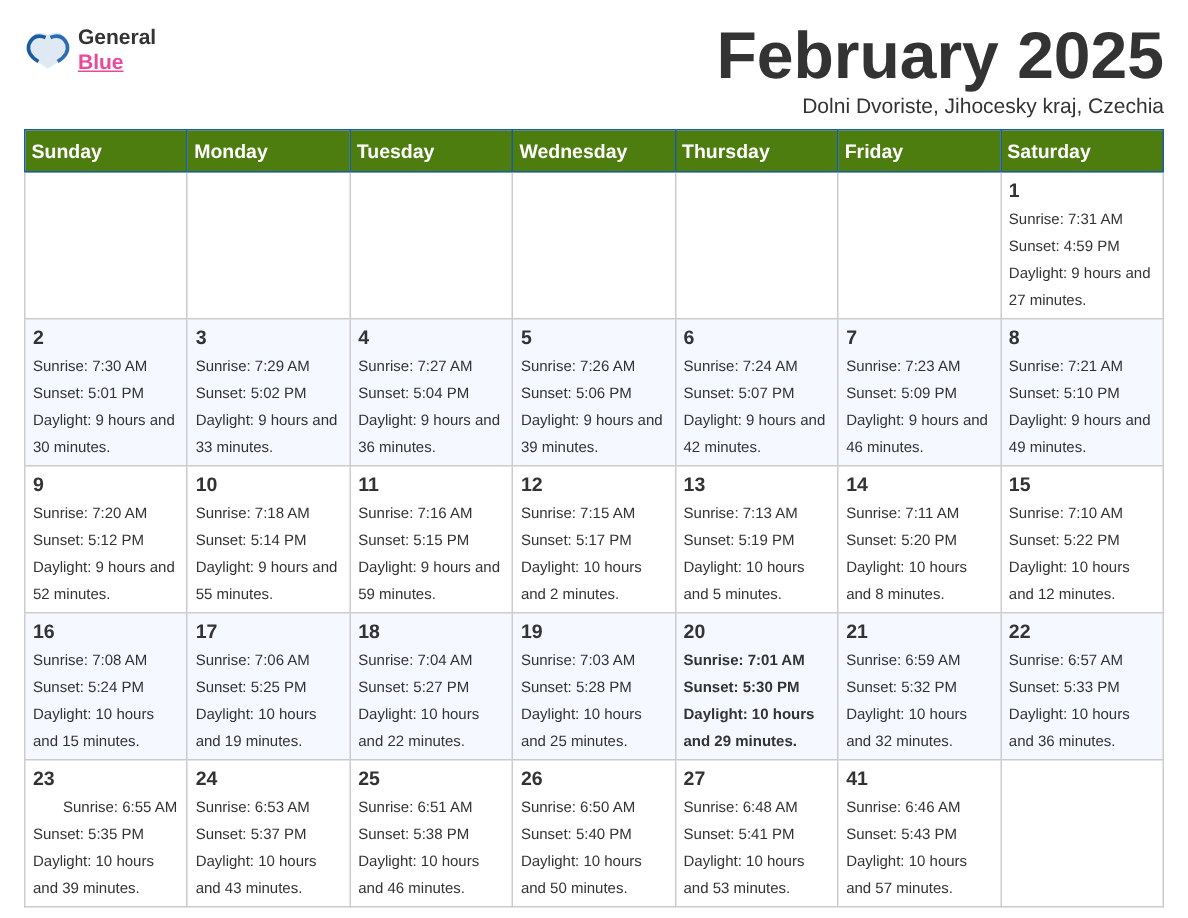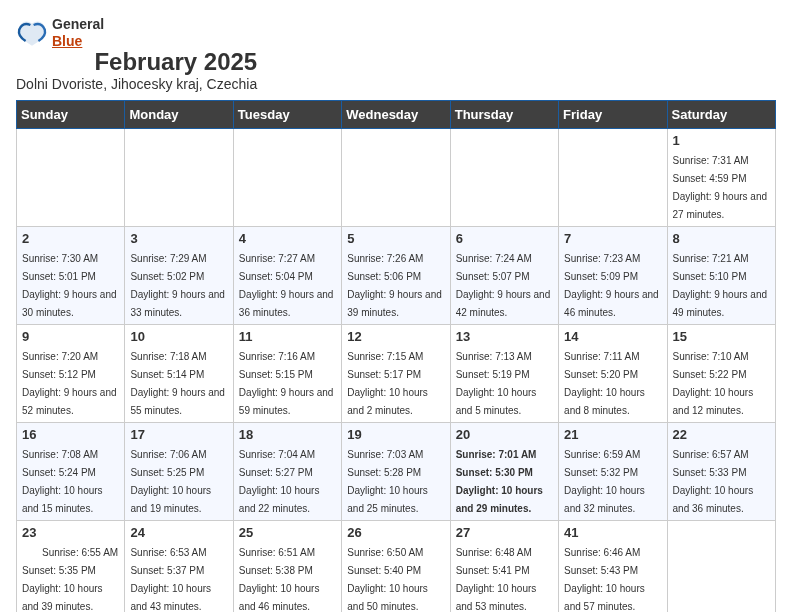--- a/index.html
+++ b/index.html
@@ -8,61 +8,60 @@
       background: #fff;
       width: 792px;
       min-height: 612px;
       padding: 16px;
     }
     .header {
       display: flex;
       justify-content: space-between;
       align-items: flex-start;
       margin-bottom: 8px;
-      flex-direction: column;
     }
     .logo {
       display: flex;
       align-items: center;
       gap: 4px;
     }
     .logo-text {
       display: flex;
       flex-direction: column;
       font-size: 14px;
       font-weight: bold;
       line-height: 1.2;
     }
     .logo-general { color: #333; }
-    .logo-blue { color: #c2410c; text-decoration: underline; }
+    .logo-blue { color: #ec4899; text-decoration: underline; }
     .logo-icon {
       width: 32px;
       height: 32px;
     }
     .title-block {
       text-align: right;
     }
     .month-title {
-      font-size: 24px;
+      font-size: 44px;
       font-weight: bold;
       color: #333;
       line-height: 1;
     }
     .subtitle {
       font-size: 14px;
       color: #333;
       margin-top: 2px;
     }
     .calendar {
       width: 100%;
       border-collapse: collapse;
       border: 1px solid #ccc;
     }
     .calendar th {
-      background: #404040;
+      background: #4d7c0f;
       color: #fff;
       font-size: 13px;
       font-weight: bold;
       padding: 6px 4px;
       text-align: left;
       border: 1px solid #1a5ca0;
     }
     .calendar td {
       vertical-align: top;
       border: 1px solid #ccc;

